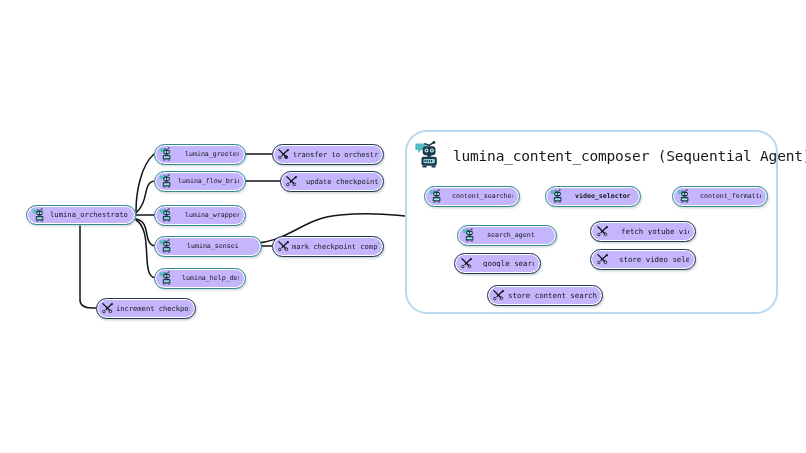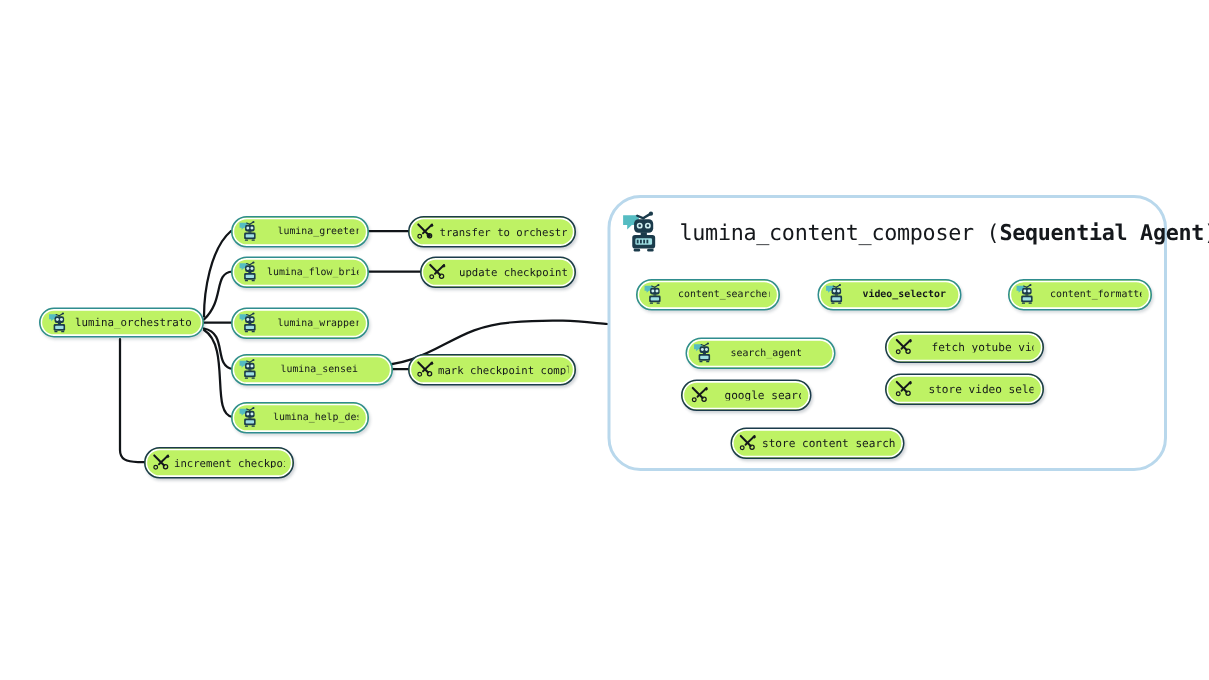--- a/index.html
+++ b/index.html
@@ -48,30 +48,30 @@
     gap: 9px;
     white-space: nowrap;
     z-index: 6;
   }
   .group-title {
     font-family: "DejaVu Sans Mono", "Liberation Mono", monospace;
     font-size: 14.5px;
     color: #15181c;
     letter-spacing: -0.2px;
   }
-  .group-title b { font-weight: 700; }
+  .group-title b { font-weight: 400; }
 
   
   .node {
     position: absolute;
     box-sizing: border-box;
     display: flex;
     align-items: center;
     border-radius: 999px;
-    background: #bef264;
+    background: #c4b5fd;
     z-index: 5;
     overflow: visible;
     white-space: nowrap;
   }
   .node .node-label {
     font-family: "DejaVu Sans Mono", "Liberation Mono", monospace;
     color: #13171b;
     line-height: 1;
     overflow: hidden;
   }

